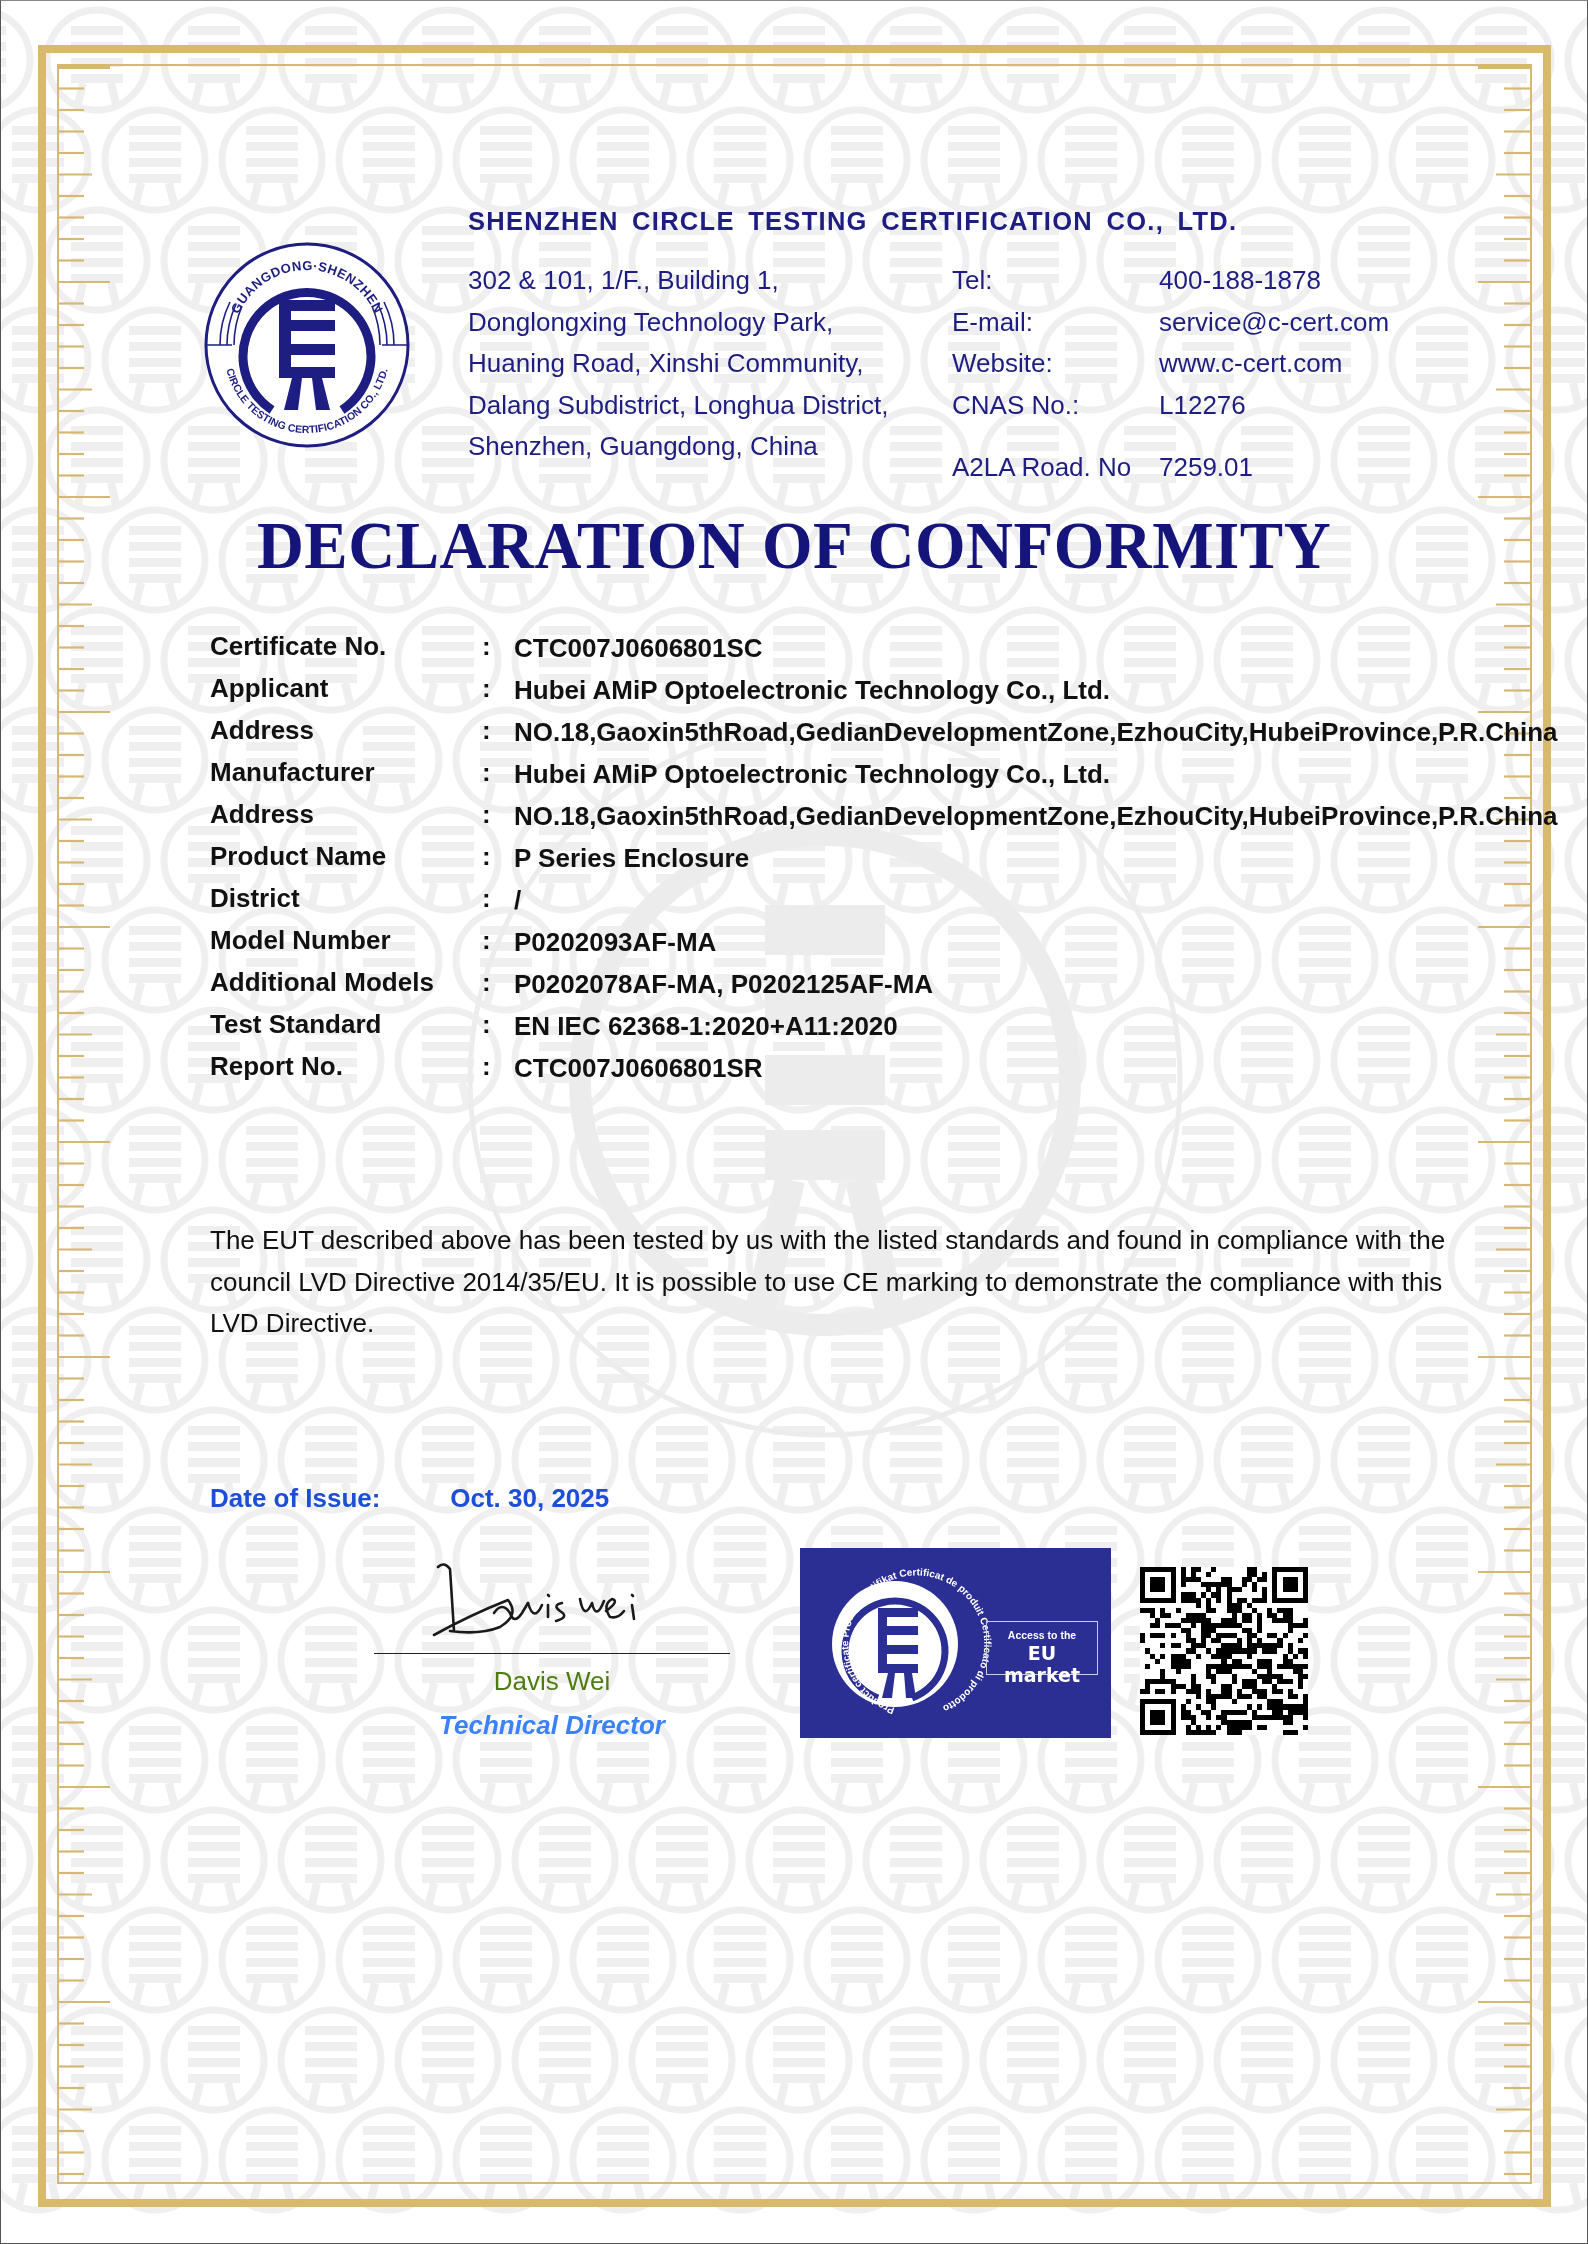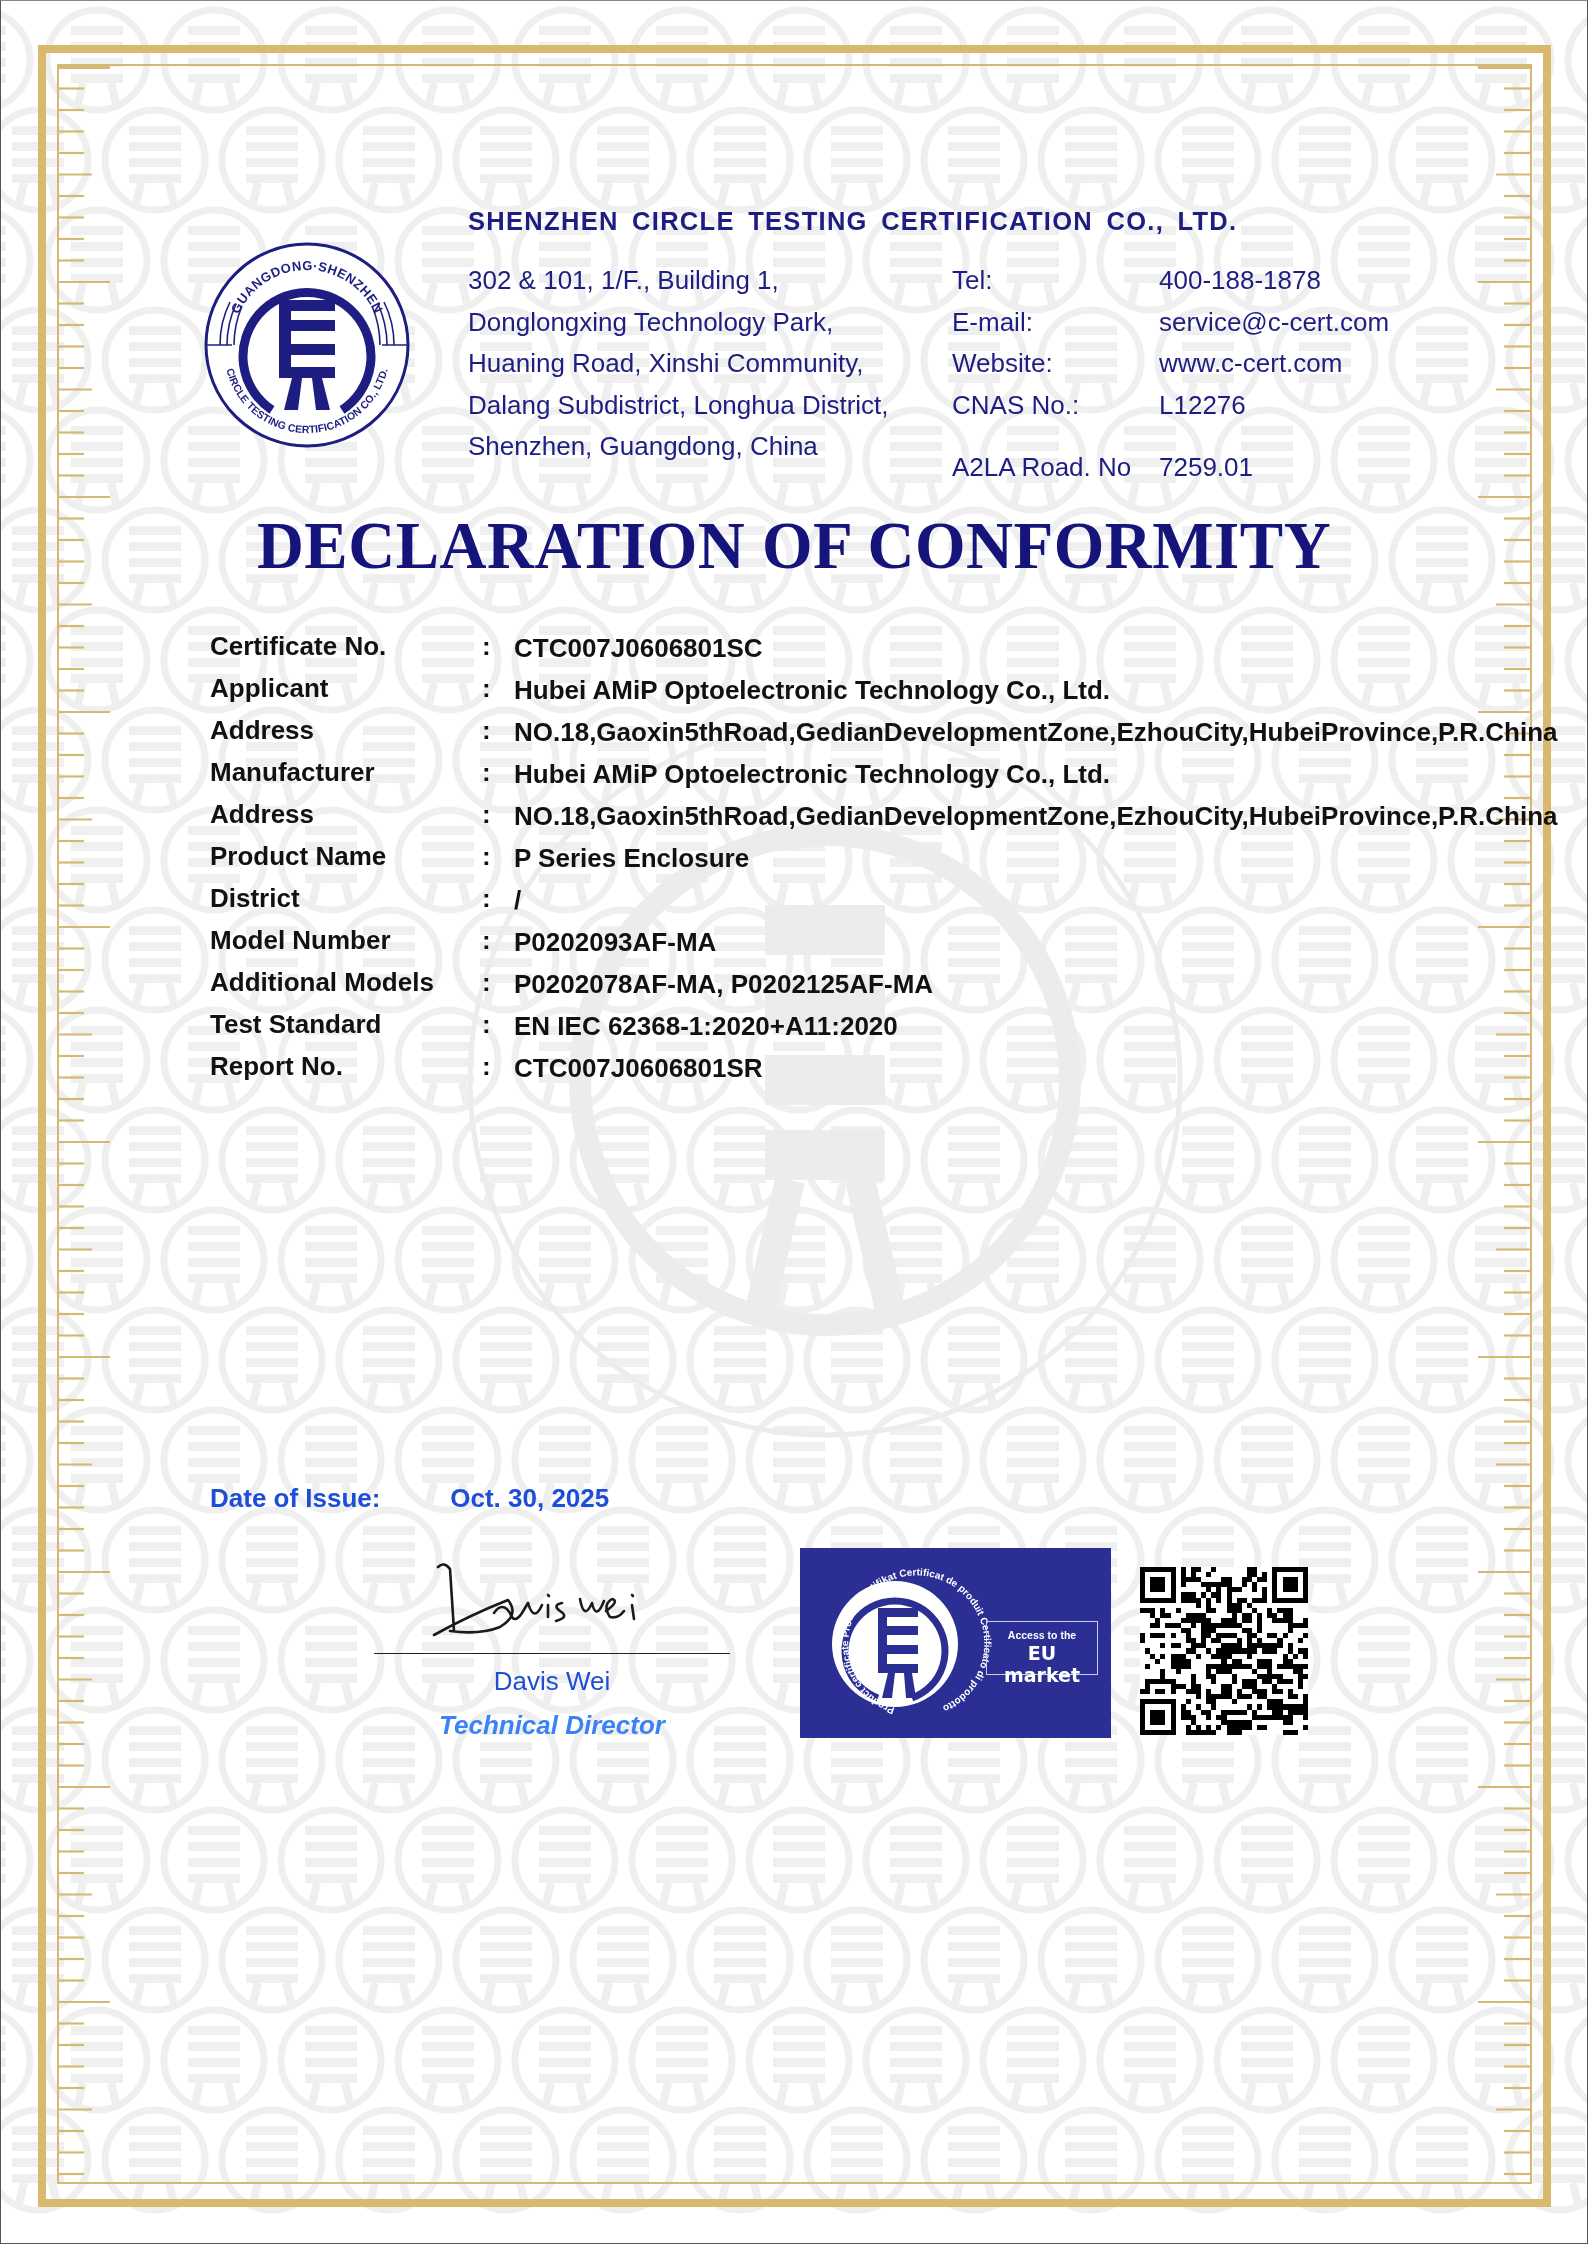--- a/index.html
+++ b/index.html
@@ -52,21 +52,21 @@
 
   .statement { position: absolute; left: 210px; top: 1220px; width: 1240px; font-size: 26px; color: #111; line-height: 41.5px; }
   .statement p { margin: 0; }
 
   .issue-row { position: absolute; left: 210px; top: 1483px; font-size: 26px; font-weight: bold; color: #1d4ed8; white-space: nowrap; }
   .issue-label { display: inline-block; width: 233px; }
 
   
   .signature-svg { position: absolute; left: 430px; top: 1555px; width: 240px; height: 90px; }
   .sig-line { position: absolute; left: 374px; top: 1653px; width: 356px; height: 0; border-top: 1.5px solid #222; }
-  .signer-name { position: absolute; left: 374px; width: 356px; top: 1666px; text-align: center; font-size: 26px; color: #1d4ed8; }
+  .signer-name { position: absolute; left: 374px; width: 356px; top: 1666px; text-align: center; font-size: 26px; color: #4d7c0f; }
   .signer-title { position: absolute; left: 374px; width: 356px; top: 1710px; text-align: center; font-size: 26px; font-weight: bold; font-style: italic; color: #3b82f6; }
 
   
   .eu-badge { position: absolute; left: 800px; top: 1548px; width: 311px; height: 190px; background: #2b2e93; }
   .eu-badge svg { position: absolute; left: 0; top: 0; }
   .eu-box {
     position: absolute; left: 186px; top: 73px; width: 110px; height: 52px;
     border: 1.5px solid #c9cbe8; color: #fff; text-align: center;
   }
   .eu-box-small { font-size: 10.5px; margin-top: 7px; font-weight: bold; }
@@ -737,20 +737,21 @@
     <div class="field-value">EN IEC 62368-1:2020+A11:2020</div>
   </div>
   <div class="field-row">
     <span class="field-label">Report No.</span>
     <span class="field-colon">:</span>
     <div class="field-value">CTC007J0606801SR</div>
   </div>
 </div>
 
 <div class="statement">
+  <p>The EUT described above has been tested by us with the listed standards and found in compliance with the council LVD Directive 2014/35/EU. It is possible to use CE marking to demonstrate the compliance with this LVD Directive.</p>
 </div>
 
 <div class="issue-row">
   <span class="issue-label">Date of Issue:</span>
   <span>Oct. 30, 2025</span>
 </div>
 
 <svg class="signature-svg" viewBox="0 0 240 90" xmlns="http://www.w3.org/2000/svg">
   <g fill="none" stroke="#1a1a1a" stroke-width="2.6" stroke-linecap="round" stroke-linejoin="round">
     <path d="M 8 12 Q 14 6 20 14 L 24 76 M 4 80 Q 40 60 78 45 Q 90 60 70 72 Q 50 80 20 76"></path>

